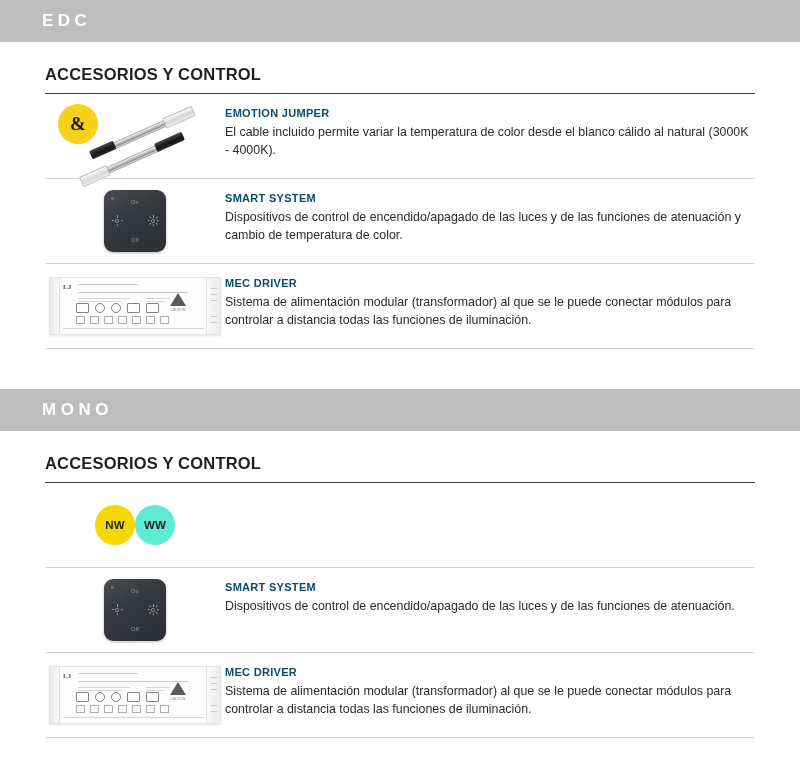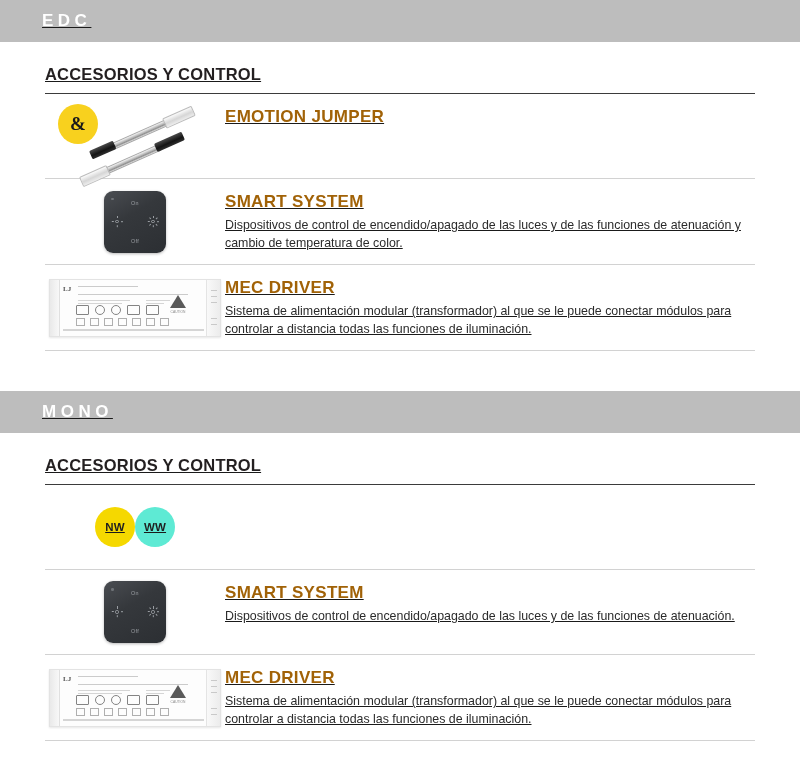--- a/index.html
+++ b/index.html
@@ -8,21 +8,21 @@
   }
   body {
     width: 800px;
     height: 772px;
     background: #ffffff;
     font-family: "Liberation Sans", sans-serif;
     color: #1a1a1a;
     overflow: hidden;
   }
 
-  .page { position: relative; width: 800px; height: 652px; text-decoration: underline; }
+  .page { position: relative; width: 800px; height: 652px; }
 
   
   .banner {
     width: 100%;
     height: 42px;
     background: #bdbdbd;
     display: flex;
     align-items: center;
     box-sizing: border-box;
     padding-left: 42px;
@@ -69,24 +69,24 @@
     align-items: center;
     justify-content: center;
     align-self: center;
   }
   .row-text {
     flex: 1 1 auto;
     padding-top: 13px;
     padding-bottom: 12px;
   }
   .item-title {
-    font-size: 17px;
+    font-size: 11px;
     font-weight: 700;
     letter-spacing: .3px;
-    color: #a16207;
+    color: #0c4a6e;
     margin-bottom: 5px;
   }
   .item-desc {
     font-size: 12.4px;
     line-height: 17.5px;
     color: #2b2b2b;
     max-width: 545px;
   }
 
   
@@ -267,20 +267,21 @@
             </div>
             <div class="cable cable-b">
               <div class="wire"></div>
                 <div class="conn light"></div>
                 <div class="conn dark"></div>
             </div>
           </div>
         </div>
         <div class="row-text">
           <div class="item-title">EMOTION JUMPER</div>
+          <div class="item-desc">El cable incluido permite variar la temperatura de color desde el blanco cálido al natural (3000K - 4000K).</div>
         </div>
       </div>
       <div class="rule-light"></div>
 
       <div class="row">
         <div class="row-media">
           <div class="panel">
             <div class="dot"></div>
             <div class="lbl on">On</div>
             <div class="sun left">

